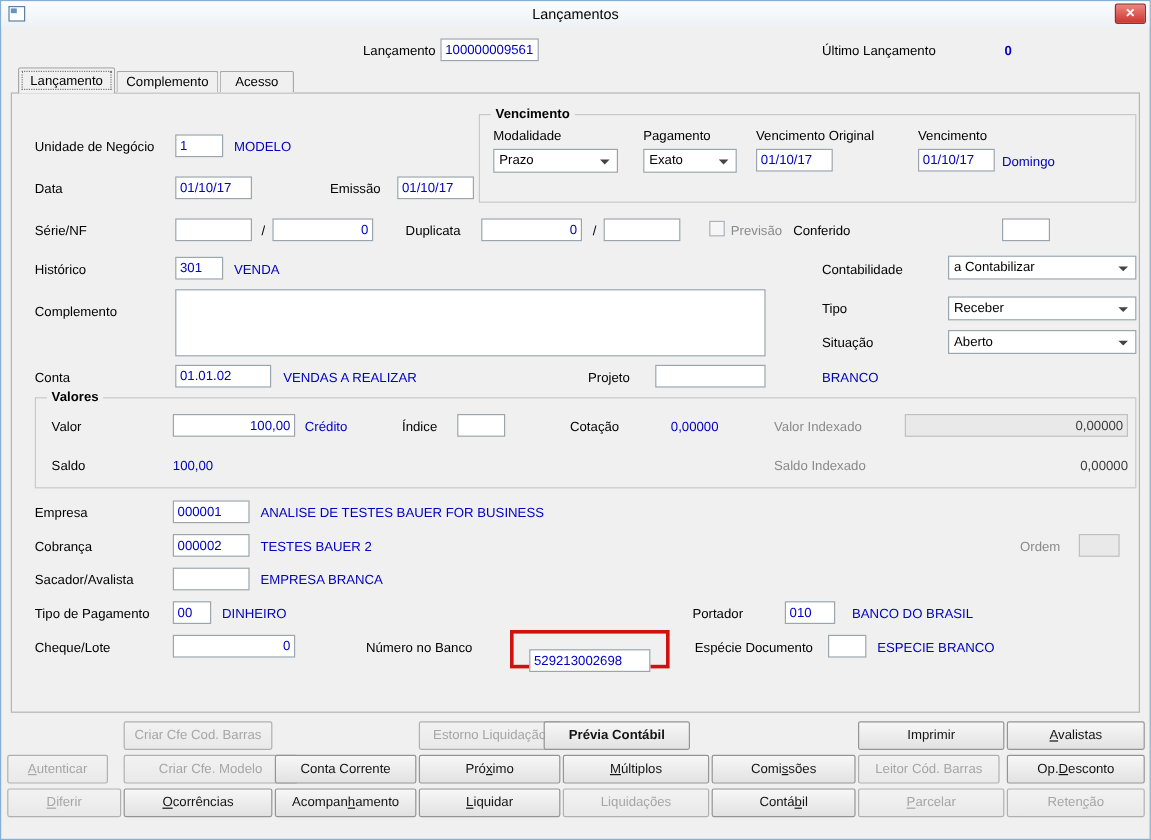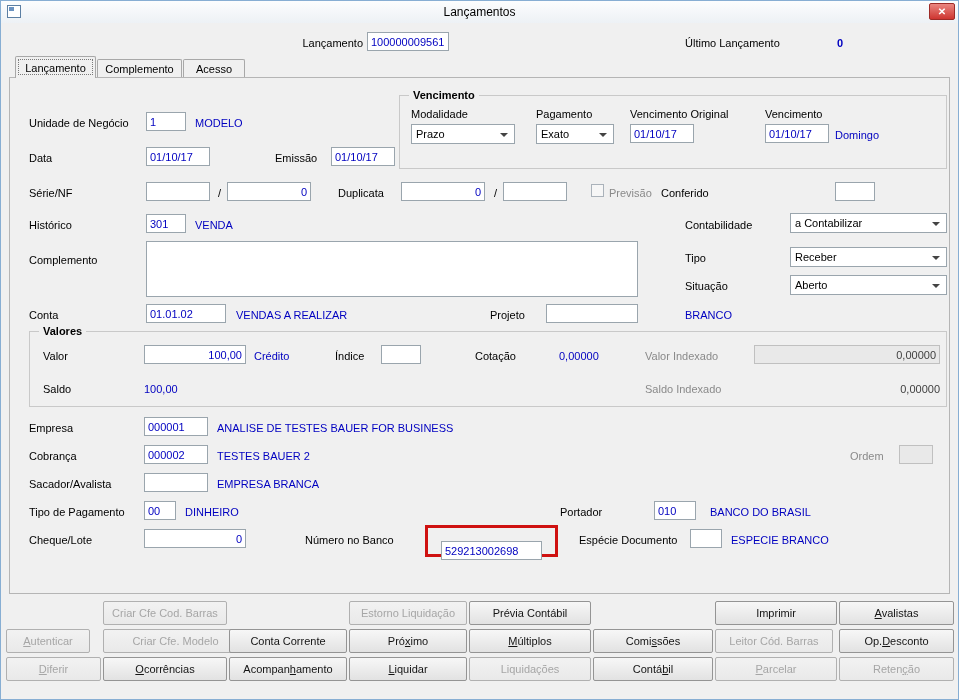--- a/index.html
+++ b/index.html
@@ -166,40 +166,40 @@
     <span class="lbl gray" style="left:849px; top:448px;">Ordem</span>
     <input class="inp dis" style="left: 898px; top: 444px; width: 34px;" disabled="" value="">
 
     <span class="lbl" style="left:28px; top:476px;">Sacador/Avalista</span>
     <input class="inp" style="left: 143px; top: 472px; width: 64px;" value="">
     <span class="lbl blue" style="left:216px; top:476px;">EMPRESA BRANCA</span>
 
     <span class="lbl" style="left:28px; top:504px;">Tipo de Pagamento</span>
     <input class="inp" style="left: 143px; top: 500px; width: 32px;" value="00">
     <span class="lbl blue" style="left:184px; top:504px;">DINHEIRO</span>
-    <span class="lbl" style="left:559px; top:504px;">Portador</span>
+    <span class="lbl" style="left:576px; top:504px;">Portador</span>
     <input class="inp" style="left: 653px; top: 500px; width: 42px;" value="010">
     <span class="lbl blue" style="left:709px; top:504px;">BANCO DO BRASIL</span>
 
     <span class="lbl" style="left:28px; top:532px;">Cheque/Lote</span>
     <input class="inp right" style="left: 143px; top: 528px; width: 102px;" value="0">
     <span class="lbl" style="left:304px; top:532px;">Número no Banco</span>
     <div class="red-box" style="left:424px; top:524px;">
       <input class="inp-in" value="529213002698" style="">
     </div>
     <span class="lbl" style="left:578px; top:532px;">Espécie Documento</span>
     <input class="inp" style="left: 689px; top: 528px; width: 32px;" value="">
     <span class="lbl blue" style="left:730px; top:532px;">ESPECIE BRANCO</span>
 
   </div>
 
   <div class="button-grid">
       <div class="btn disabled" style="left: 102px; top: 600px; width: 124px;">Criar Cfe Cod. Barras</div>
       <div class="btn disabled" style="left: 348px; top: 600px; width: 118px;">Estorno Liquidação</div>
-      <div class="btn" style="left: 468px; top: 600px; width: 122px;">Prévia Contábil</div>
+      <div class="btn" style="left: 452px; top: 600px; width: 122px; font-weight: bold;">Prévia Contábil</div>
       <div class="btn" style="left: 714px; top: 600px; width: 122px;">Imprimir</div>
       <div class="btn" style="left: 838px; top: 600px; width: 115px;"><u>A</u>valistas</div>
       <div class="btn disabled" style="left: 5px; top: 628px; width: 84px;"><u>A</u>utenticar</div>
       <div class="btn disabled" style="left: 102px; top: 628px; width: 145px;">Criar Cfe. Modelo</div>
       <div class="btn" style="left: 228px; top: 628px; width: 118px;">Conta Corrente</div>
       <div class="btn" style="left: 348px; top: 628px; width: 118px;">Pró<u>x</u>imo</div>
       <div class="btn" style="left: 468px; top: 628px; width: 122px;"><u>M</u>últiplos</div>
       <div class="btn" style="left: 592px; top: 628px; width: 120px;">Comi<u>s</u>sões</div>
       <div class="btn disabled" style="left: 714px; top: 628px; width: 118px;">Leitor Cód. Barras</div>
       <div class="btn" style="left: 838px; top: 628px; width: 115px;">Op.<u>D</u>esconto</div>

